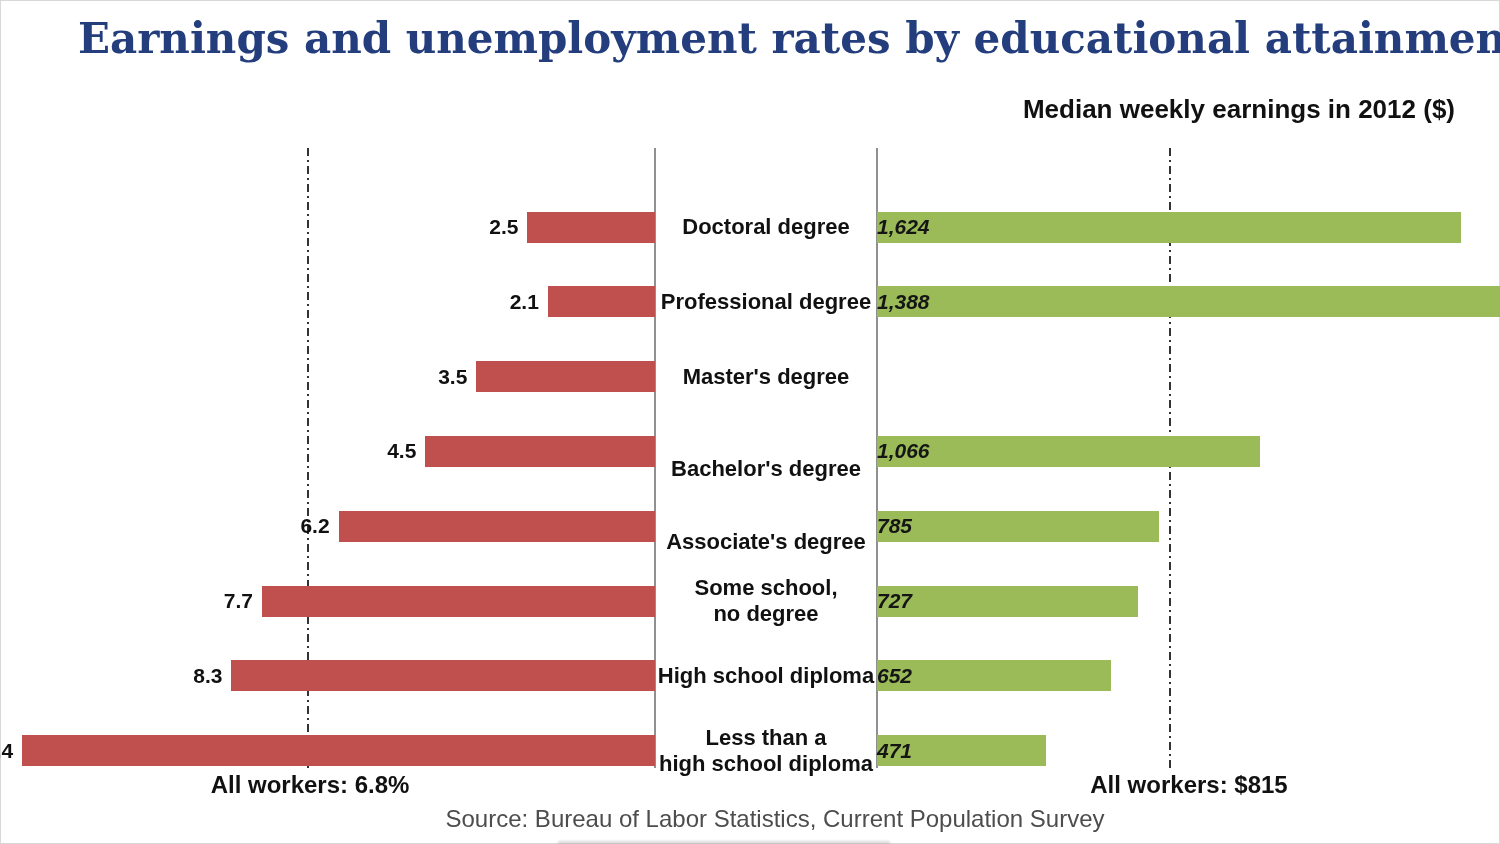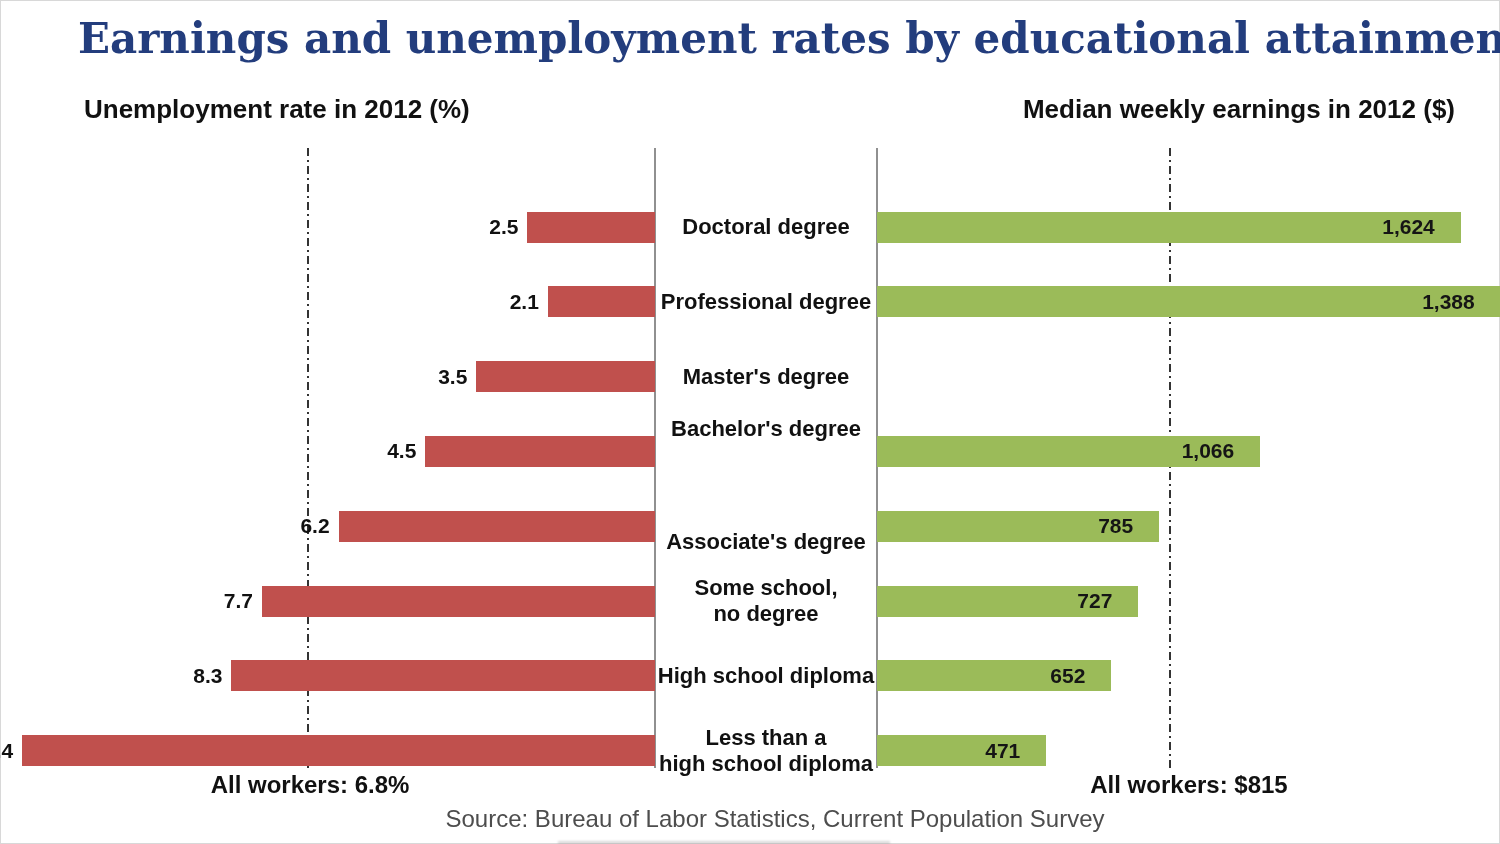--- a/index.html
+++ b/index.html
@@ -28,22 +28,22 @@
       transparent 8px,transparent 12px,
       #333333 12px,#333333 14px,
       transparent 14px,transparent 18px);
   }
   #centerLeftLine{left:654px;}
   #centerRightLine{left:876px;}
   #unempRefLine{left:307px;z-index:1;}
   #earnRefLine{left:1169px;z-index:1;}
   #chart{position:absolute;left:0;top:0;width:1500px;height:844px;z-index:2;margin-top:40px;}
   .bar{position:absolute;height:31px;}
-  .bar.earn{display:flex;align-items:center;justify-content:flex-end;
-    padding-right:26px;box-sizing:border-box;}
+  .bar.earn{display:flex;align-items:center;justify-content:flex-start;
+    padding-right:26px;box-sizing:border-box;font-style:italic;}
   .vlab{
     position:absolute;width:200px;text-align:right;font-size:21px;
     font-weight:bold;color:#111111;white-space:nowrap;
   }
   .earn-lab{font-size:21px;font-weight:bold;color:#151515;white-space:nowrap;}
   .cat{
     position:absolute;left:657px;width:218px;text-align:center;
     font-size:22px;font-weight:bold;color:#111111;line-height:26px;
   }
   .baseline-label{
@@ -60,21 +60,20 @@
     position:absolute;left:558px;top:841px;width:332px;height:3px;
     background:rgba(110,110,110,0.25);filter:blur(1px);
   }
 </style>
 </head>
 <body>
 
 <div class="stage">
   <div class="title">Earnings and unemployment rates by educational attainment</div>
 
-  <div class="axis-title left">Unemployment rate in 2012 (%)</div>
   <div class="axis-title right">Median weekly earnings in 2012 ($)</div>
 
   <div class="vline solid" id="centerLeftLine"></div>
   <div class="vline solid" id="centerRightLine"></div>
   <div class="vline dashed" id="unempRefLine"></div>
   <div class="vline dashed" id="earnRefLine"></div>
 
   <div id="chart">
       <div class="bar unemp" style="left: 527.425px; top: 171.5px; width: 127.575px; background: rgb(192, 80, 77);"></div>
       <div class="vlab" style="left: 318.425px; top: 175px;">2.5</div>
@@ -95,21 +94,21 @@
       <div class="bar unemp" style="left: 476.395px; top: 321.1px; width: 178.605px; background: rgb(192, 80, 77);"></div>
       <div class="vlab" style="left: 267.395px; top: 324.6px;">3.5</div>
       <div class="cat" style="top: 323.6px;">
         <div>Master's degree</div>
       </div>
       <div class="bar unemp" style="left: 425.365px; top: 395.9px; width: 229.635px; background: rgb(192, 80, 77);"></div>
       <div class="vlab" style="left: 216.365px; top: 399.4px;">4.5</div>
       <div class="bar earn" style="left: 877px; top: 395.9px; width: 383.227px; background: rgb(155, 187, 89);">
         <span class="earn-lab">1,066</span>
       </div>
-      <div class="cat" style="top: 376px;">
+      <div class="cat" style="top: 416px;">
         <div>Bachelor's degree</div>
       </div>
       <div class="bar unemp" style="left: 338.614px; top: 470.7px; width: 316.386px; background: rgb(192, 80, 77);"></div>
       <div class="vlab" style="left: 129.614px; top: 474.2px;">6.2</div>
       <div class="bar earn" style="left: 877px; top: 470.7px; width: 282.207px; background: rgb(155, 187, 89);">
         <span class="earn-lab">785</span>
       </div>
       <div class="cat" style="top: 489px; text-align: center;">
         <div>Associate's degree</div>
       </div>

